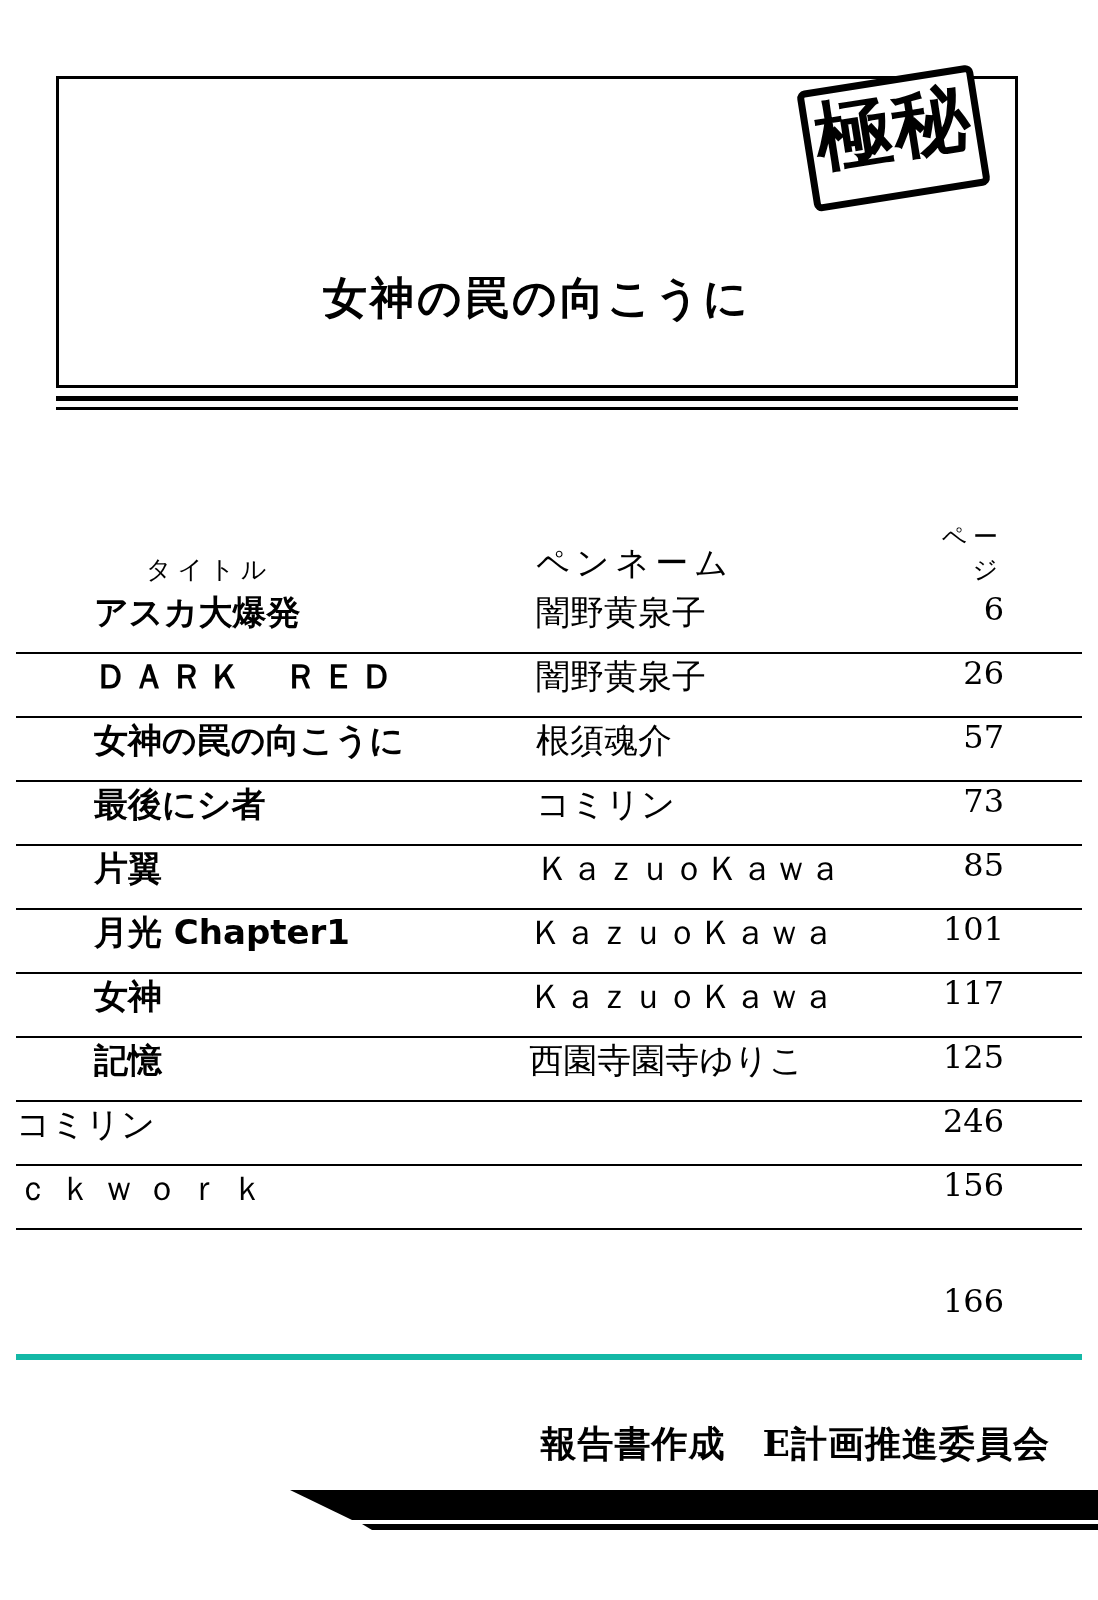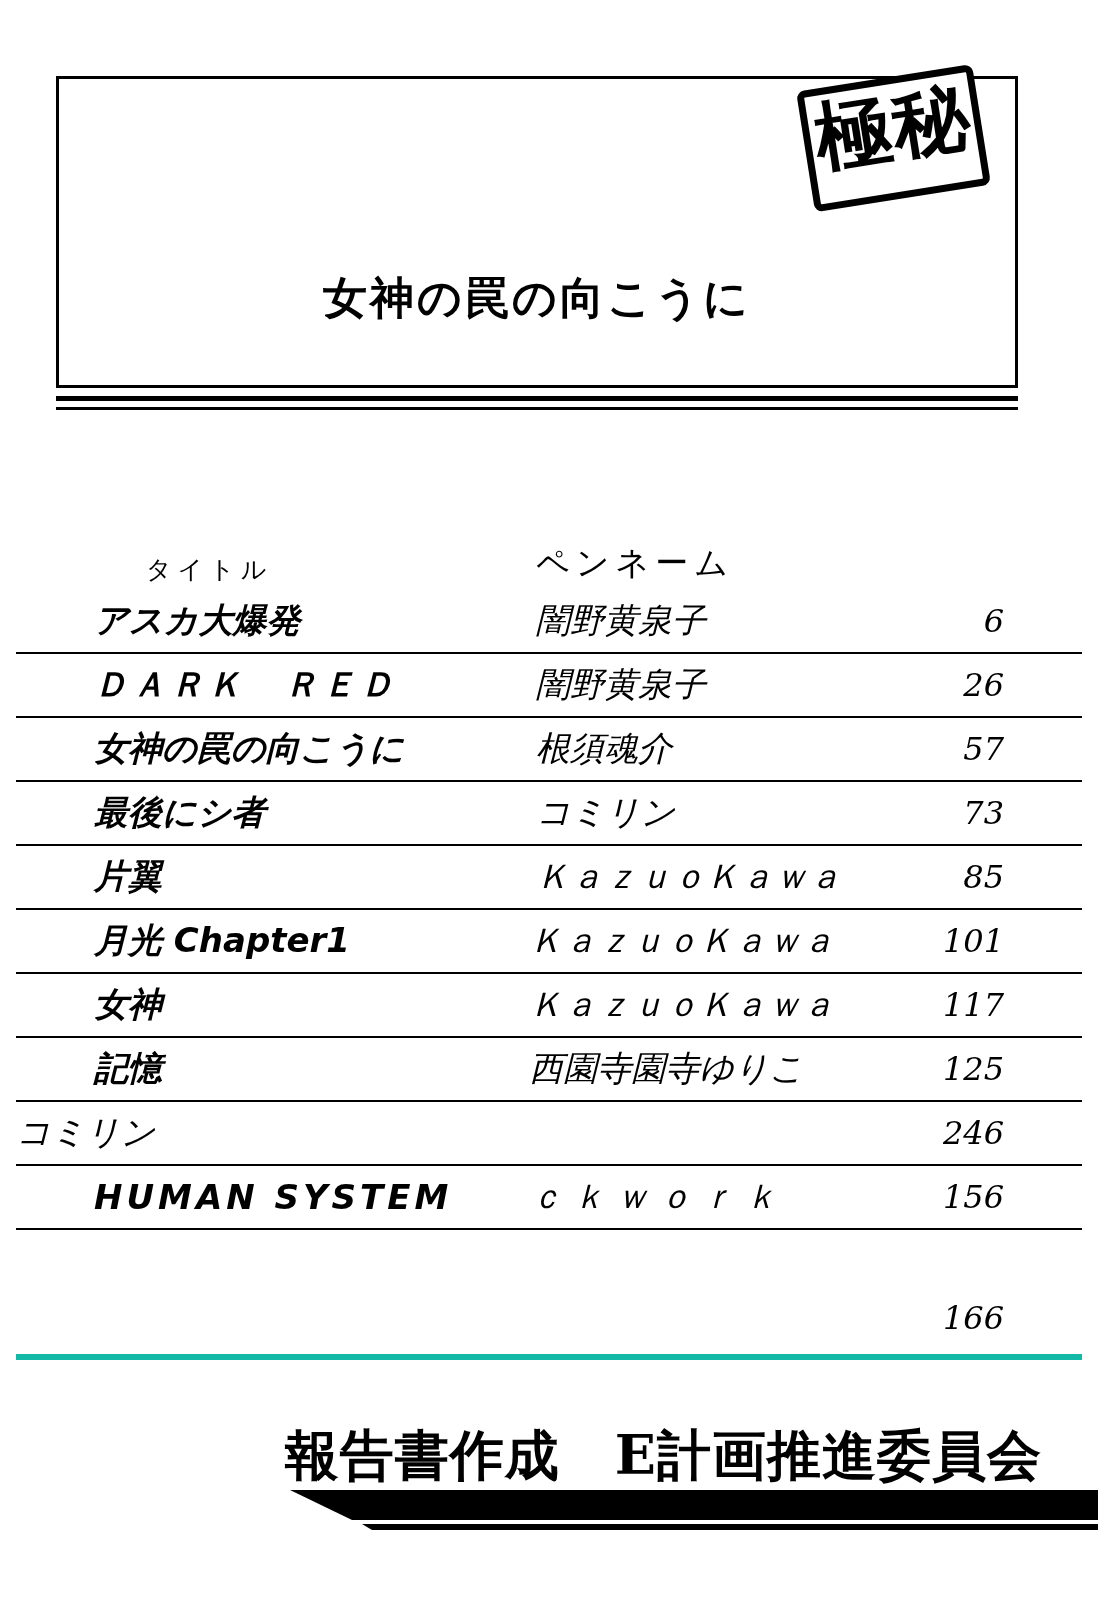--- a/index.html
+++ b/index.html
@@ -123,24 +123,23 @@
     flex: 1;
     font-size: 25px;
     letter-spacing: 6px;
     text-align: right;
     padding-right: 78px;
     box-sizing: border-box;
   }
 
   .toc-row {
     display: flex;
-    align-items: center;
+    align-items: flex-start;
     height: 62px;
     border-bottom: 2px solid #000;
-    font-style: italic;
   }
   .toc-row .c-title {
     width: 520px;
     padding-left: 78px;
     box-sizing: border-box;
     font-size: 34px;
     font-weight: bold;
     white-space: nowrap;
   }
   .toc-row .c-title.latin {
@@ -175,25 +174,25 @@
   
   .footer {
     position: absolute;
     left: 0;
     bottom: 60px;
     width: 1098px;
     height: 120px;
   }
   .footer-text {
     position: absolute;
-    right: 56px;
+    right: 48px;
     top: 0;
     font-family: "DejaVu Serif", "Liberation Serif", serif;
     font-weight: bold;
-    font-size: 54px;
+    font-size: 36px;
     letter-spacing: 1px;
     white-space: nowrap;
   }
   .footer-bar {
     position: absolute;
     left: 0;
     top: 70px;
     width: 1098px;
     height: 40px;
   }
@@ -211,20 +210,21 @@
   </div>
   <div class="header-underline-1"></div>
   <div class="header-underline-2"></div>
 </div>
 
 <div class="toc">
 
   <div class="toc-head">
     <div class="col-title">タイトル</div>
     <div class="col-pen">ペンネーム</div>
+    <div class="col-page">ページ</div>
   </div>
 
   <div class="toc-row">
     <div class="c-title">アスカ大爆発</div>
     <div class="c-pen">闇野黄泉子</div>
     <div class="c-page">6</div>
   </div>
 
   <div class="toc-row">
     <div class="c-title latin">ＤＡＲＫ　ＲＥＤ</div>
@@ -267,21 +267,20 @@
     <div class="c-pen">西園寺園寺ゆりこ</div>
     <div class="c-page">125</div>
   </div>
 
   <div class="toc-row">
     <div class="c-pen">コミリン</div>
     <div class="c-page">246</div>
   </div>
 
   <div class="toc-row">
-    <div class="c-title latin">HUMAN SYSTEM</div>
     <div class="c-pen spaced">ｃｋｗｏｒｋ</div>
     <div class="c-page">156</div>
   </div>
 
   <div class="toc-spacer"></div>
 
   <div class="toc-row final">
     <div class="c-title"></div>
     <div class="c-pen"></div>
     <div class="c-page">166</div>

